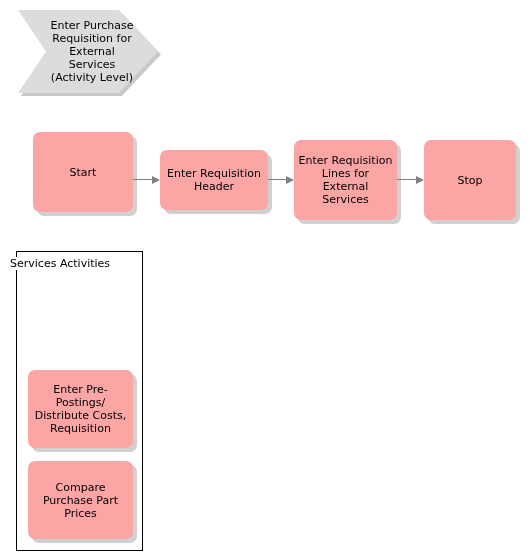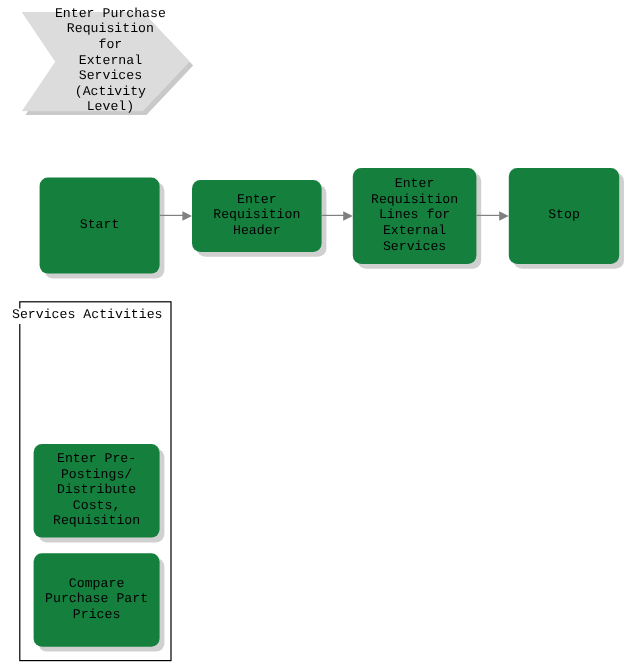--- a/index.html
+++ b/index.html
@@ -13,21 +13,20 @@
     position: relative;
     font-family: "DejaVu Sans", sans-serif;
     overflow: hidden;
   }
 
   #diagram-canvas {
     position: absolute;
     left: 0; top: 0;
     width: 484px;
     height: 560px;
-    font-family: Liberation Mono, monospace;
   }
 
   
   .chevron {
     position: absolute;
     left: 18px;
     top: 10px;
     width: 140px;
     height: 83px;
   }
@@ -79,21 +78,21 @@
     height: 100%;
     background: #d0d0d0;
     border-radius: 7px;
   }
   .node .node-body {
     position: absolute;
     left: 0;
     top: 0;
     width: 100%;
     height: 100%;
-    background: #15803d;
+    background: #fca5a5;
     border-radius: 7px;
     display: flex;
     align-items: center;
     justify-content: center;
   }
   .node .node-label {
     text-align: center;
     font-size: 11px;
     line-height: 13px;
     color: #000000;
@@ -156,21 +155,21 @@
   <div class="chevron">
     <div class="chev-shadow"></div>
     <div class="chev-body"></div>
     <div class="chev-label">Enter Purchase
 Requisition for
 External
 Services
 (Activity Level)</div>
   </div>
 
-  <div class="node" style="left:33px; top:148px; width:100px; height:80px;">
+  <div class="node" style="left:33px; top:132px; width:100px; height:80px;">
     <div class="node-shadow"></div>
     <div class="node-body">
       <div class="node-label">Start</div>
     </div>
   </div>
 
   <div class="node" style="left:160px; top:150px; width:108px; height:60px;">
     <div class="node-shadow"></div>
     <div class="node-body">
       <div class="node-label">Enter Requisition

